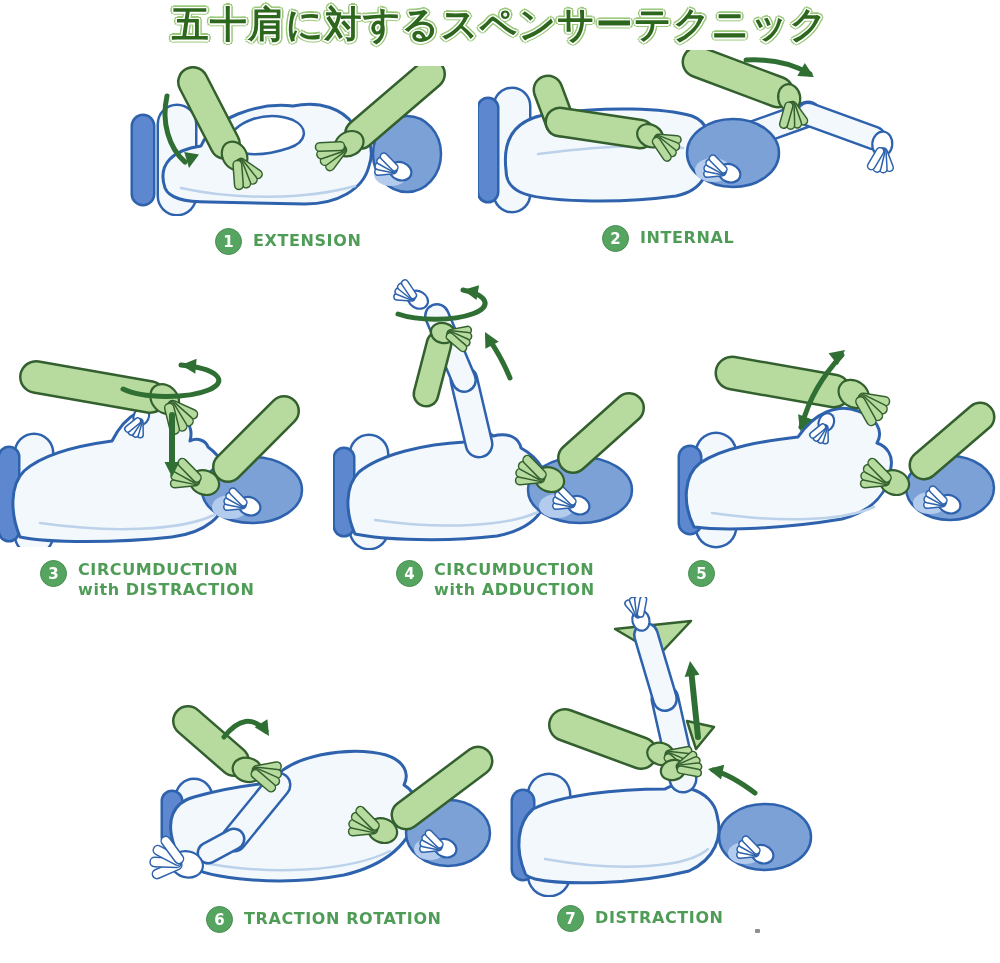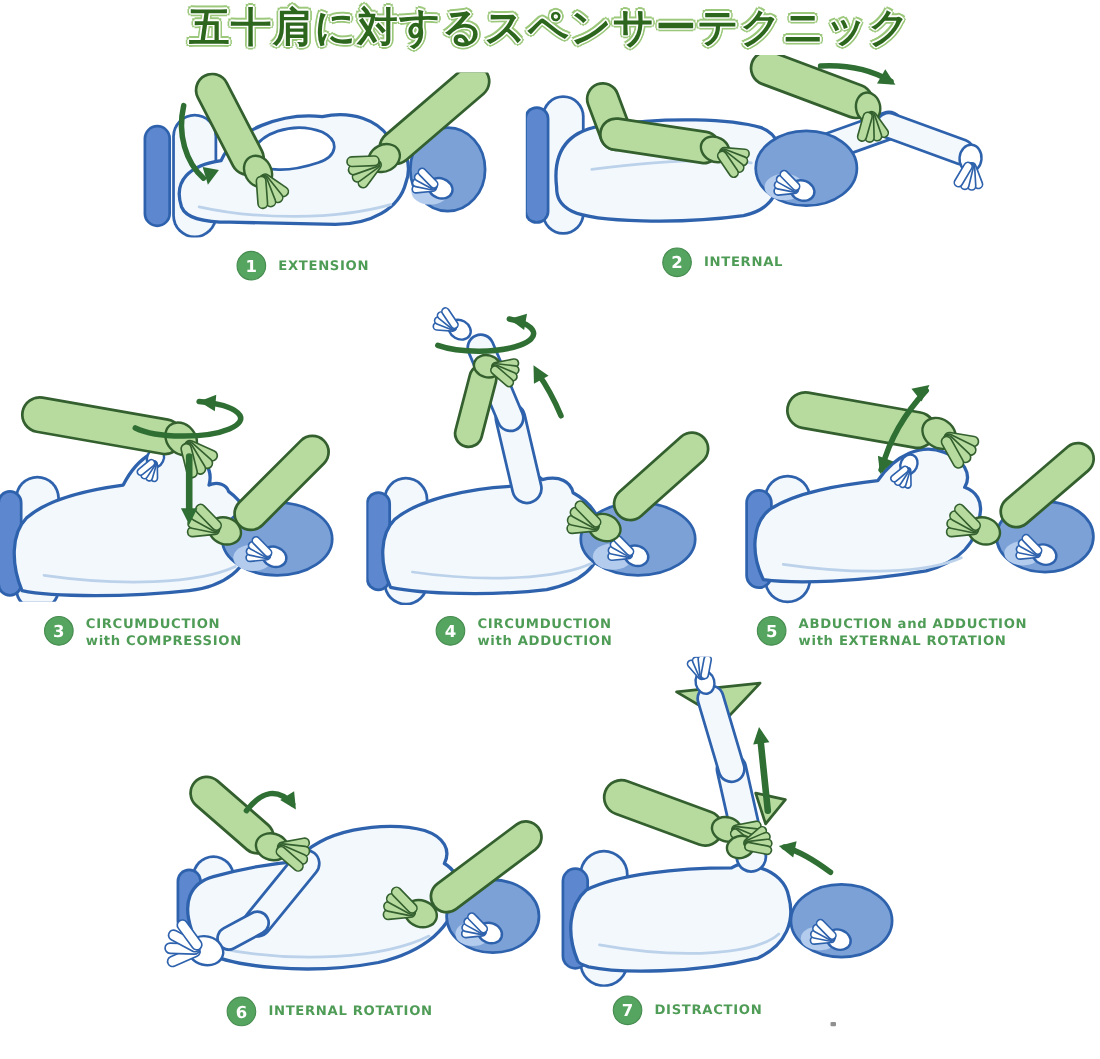--- a/index.html
+++ b/index.html
@@ -14,21 +14,21 @@
            -2.2px -2.2px 0 #9cc87b, 2.2px -2.2px 0 #9cc87b,
            -2.2px 2.2px 0 #9cc87b, 2.2px 2.2px 0 #9cc87b;}
   .panel{position:absolute;}
   .step-label{position:absolute;display:flex;gap:11px;align-items:center;}
   .step-label.two{align-items:flex-start;}
   .step-label.two .badge{margin-top:0;}
   .badge{width:27px;height:27px;border-radius:50%;background:#55a45f;border:1px solid #468c50;
          color:#fff;font-weight:bold;font-size:15px;display:flex;align-items:center;
          justify-content:center;box-sizing:border-box;flex:0 0 auto;}
   .lines{line-height:1.28;}
-  .l1,.l2{font-weight:bold;font-size:12px;letter-spacing:.6px;color:#4f9c57;white-space:nowrap;}
+  .l1,.l2{font-weight:bold;font-size:16px;letter-spacing:.6px;color:#4f9c57;white-space:nowrap;}
   .tiny-mark{position:absolute;left:755px;top:929px;width:5px;height:4px;background:#555;
              opacity:.65;border-radius:1px;}
 </style>
 </head>
 <body>
 
 <div class="stage">
 
   <h1 class="title">五十肩に対するスペンサーテクニック</h1>
 
@@ -636,44 +636,40 @@
     <div class="badge">2</div>
     <div class="lines">
         <div class="l1">INTERNAL</div>
       </div>
   </div>
 
   <div class="step-label two" style="left:40px;top:560px">
     <div class="badge">3</div>
     <div class="lines">
       <div class="l1">CIRCUMDUCTION</div>
-      <div class="l2">with COMPRESSION</div>
+      <div class="l2">with DISTRACTION</div>
     </div>
   </div>
 
   <div class="step-label two" style="left:396px;top:560px">
     <div class="badge">4</div>
     <div class="lines">
       <div class="l1">CIRCUMDUCTION</div>
       <div class="l2">with ADDUCTION</div>
     </div>
   </div>
 
   <div class="step-label two" style="left:688px;top:560px">
     <div class="badge">5</div>
-    <div class="lines">
-      <div class="l1">ABDUCTION and ADDUCTION</div>
-      <div class="l2">with EXTERNAL ROTATION</div>
-    </div>
   </div>
 
   <div class="step-label" style="left:206px;top:906px">
     <div class="badge">6</div>
     <div class="lines">
-        <div class="l1">INTERNAL ROTATION</div>
+        <div class="l1">TRACTION ROTATION</div>
       </div>
   </div>
 
   <div class="step-label" style="left:557px;top:905px">
     <div class="badge">7</div>
     <div class="lines">
         <div class="l1">DISTRACTION</div>
       </div>
   </div>
 

